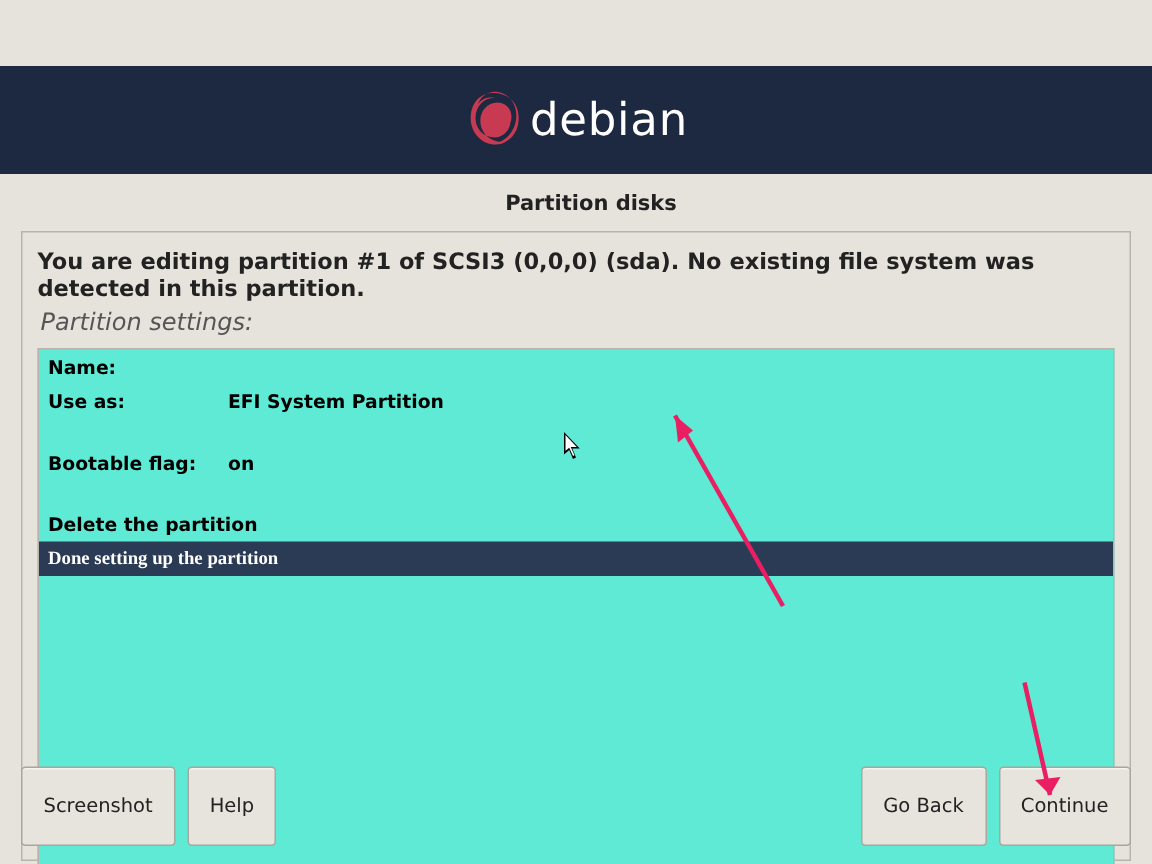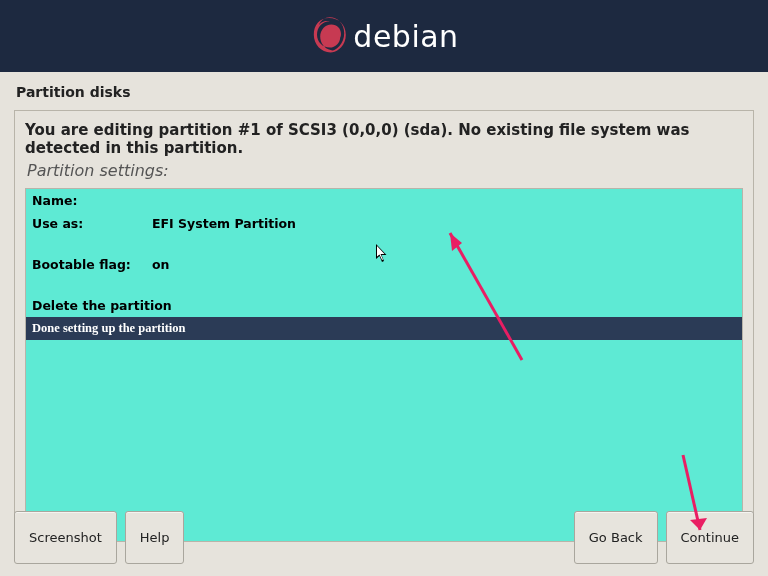--- a/index.html
+++ b/index.html
@@ -13,20 +13,21 @@
     overflow: hidden;
     position: relative;
   }
   .header {
     width: 100%;
     height: 72px;
     background: #1d2940;
     display: flex;
     align-items: center;
     justify-content: center;
+    margin-top: 44px;
   }
   .logo {
     display: flex;
     align-items: center;
     gap: 4px;
     color: #ffffff;
   }
   .logo svg {
     width: 40px;
     height: 44px;
@@ -37,21 +38,22 @@
     color: #ffffff;
     letter-spacing: 0.5px;
   }
   .page {
     padding: 10px 14px 0 14px;
   }
   .page-title {
     font-size: 14px;
     font-weight: bold;
     color: #222;
-    margin: 2px 0 10px 2px;
+    margin: 2px 0 10px 20px;
+    text-align: center;
   }
   .panel {
     border: 1px solid #b8b4a9;
     background: #e6e3dc;
     padding: 10px 10px 8px 10px;
     height: 420px;
     box-sizing: border-box;
     position: relative;
   }
   .panel-instr {

